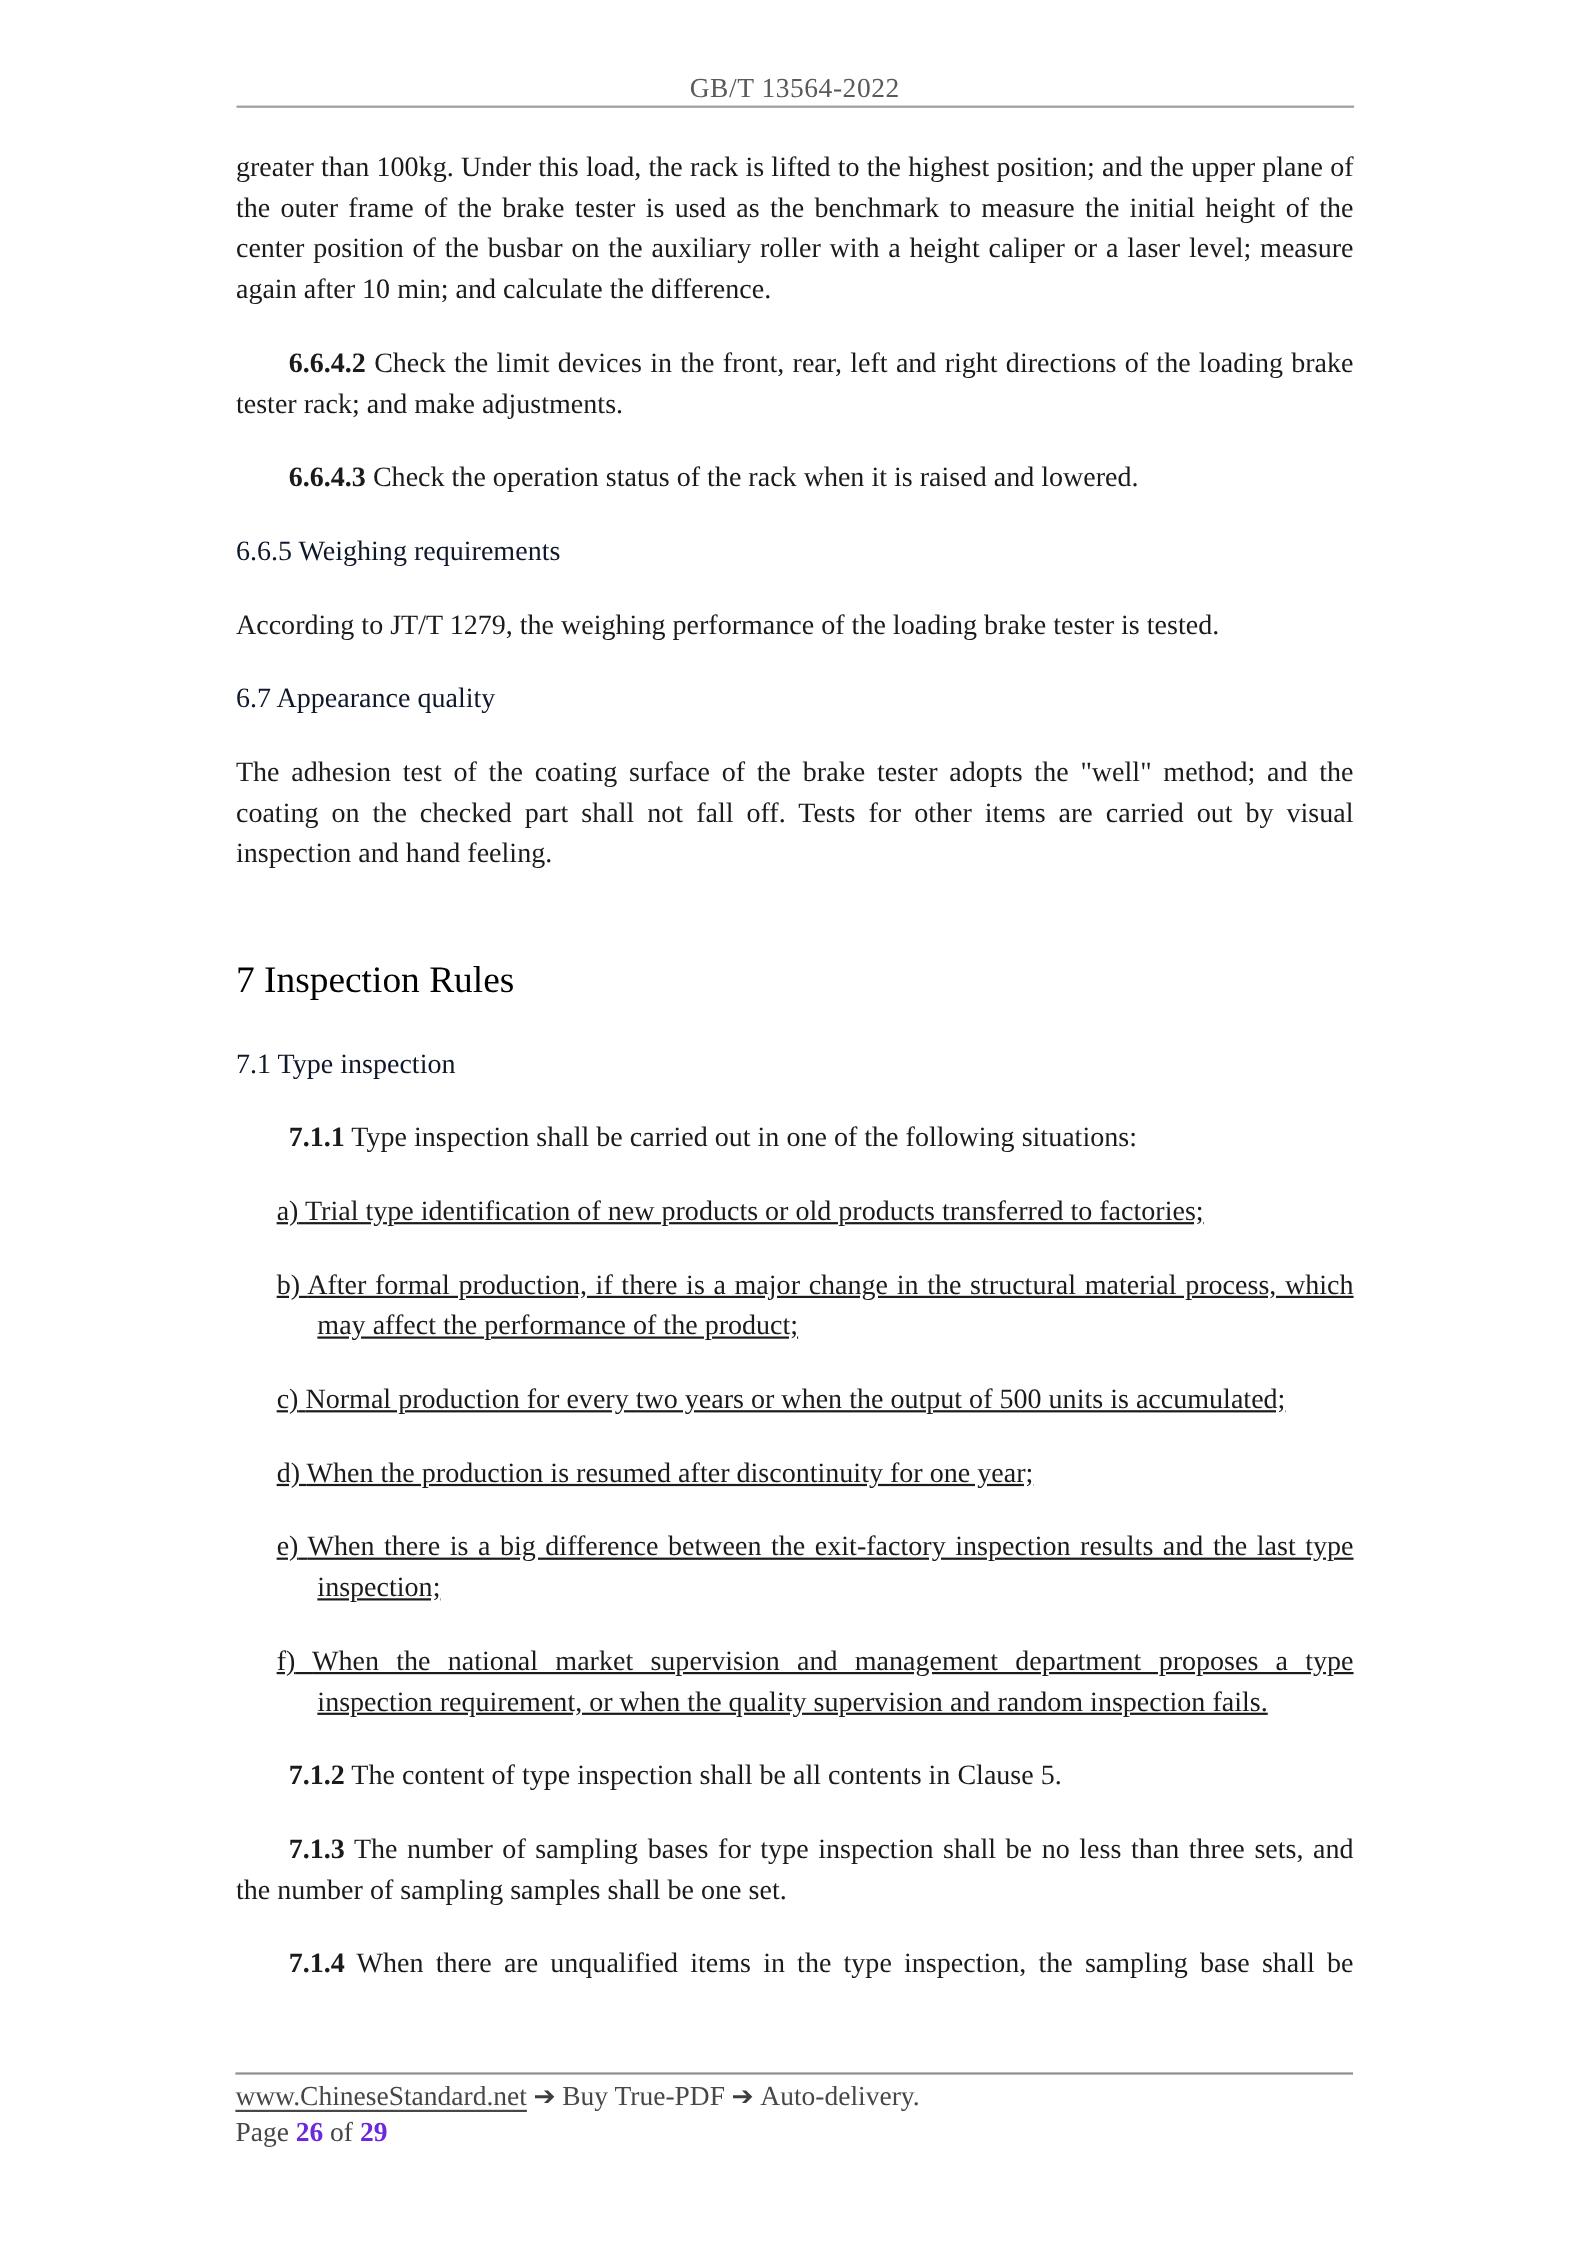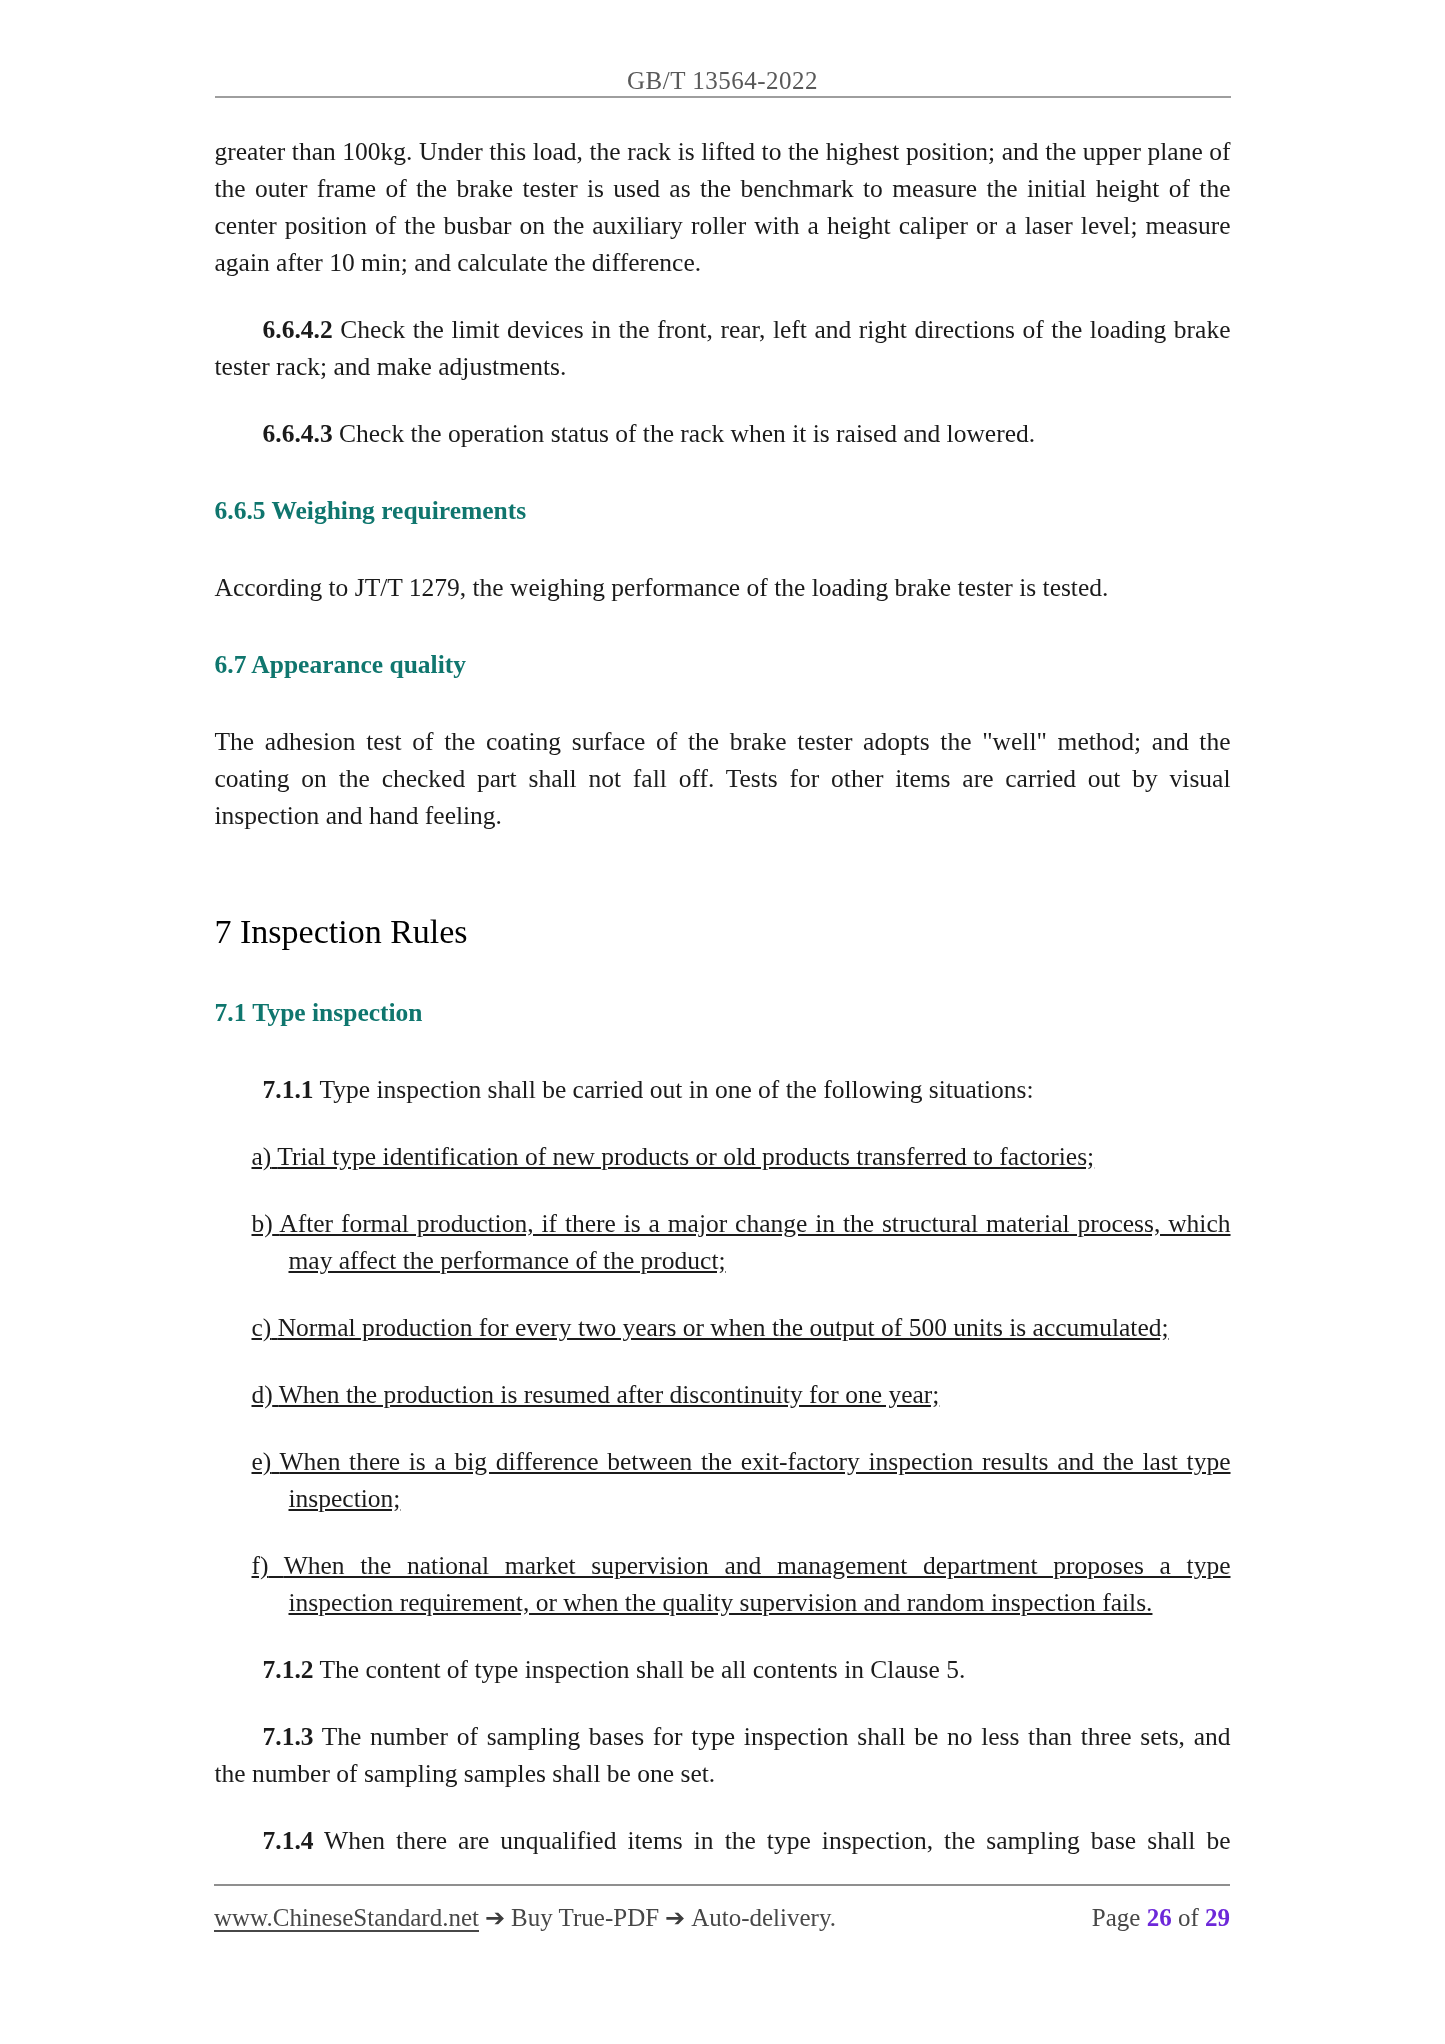--- a/index.html
+++ b/index.html
@@ -33,23 +33,23 @@
     font-size: 25.5px;
     line-height: 37px;
     margin: 30px 0;
     text-align: justify;
   }
   .main p.first { margin-top: 0; }
   .num { font-weight: bold; margin-left: 48px; }
   h3.sub-heading {
     font-size: 25.5px;
     line-height: 37px;
-    font-weight: bold;
-    margin: 40px 0;
-    color: #0f766e;
+    font-weight: normal;
+    margin: 20px 0;
+    color: #0f172a;
   }
   h1.chapter-heading {
     font-size: 34px;
     line-height: 44px;
     font-weight: normal;
     margin: 76px 0 34px 0;
     color: #000000;
   }
   .list-item {
     font-size: 25.5px;
@@ -60,27 +60,28 @@
     text-align: justify;
     text-decoration: underline;
   }
   .force-justify { text-align-last: justify; }
   .doc-footer {
     position: absolute;
     top: 1884px;
     left: 214px;
     width: 1016px;
     border-top: 2px solid #8f8f8f;
-    padding-top: 16px;
+    padding-top: 4px;
     display: flex;
-    justify-content: space-between;
+    justify-content: center;
     align-items: baseline;
     font-size: 25px;
     line-height: 32px;
     color: #474747;
+    flex-direction: column;
   }
   .footer-left { white-space: nowrap; }
   .site-link {
     color: #474747;
     text-decoration: underline;
     text-underline-offset: 4px;
     cursor: pointer;
   }
   .arrow-icon {
     font-family: "DejaVu Sans", sans-serif;

